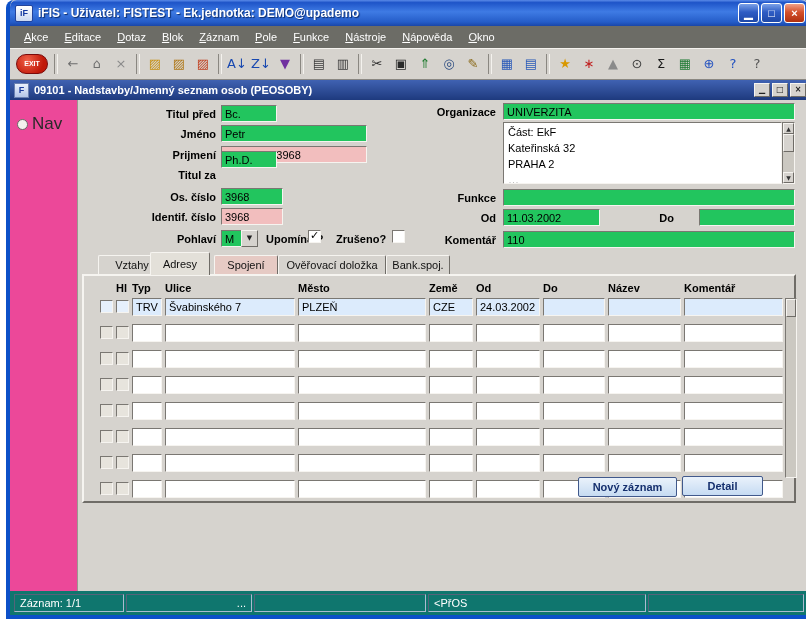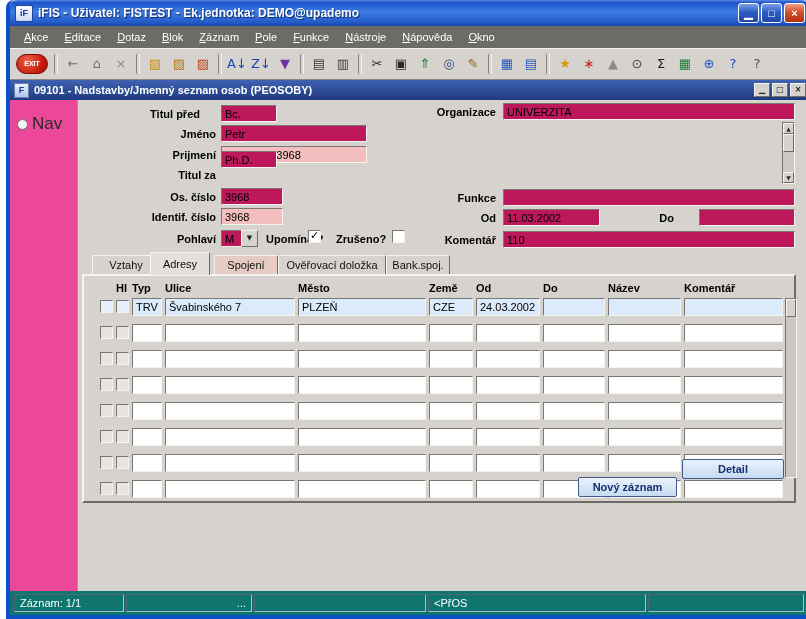--- a/index.html
+++ b/index.html
@@ -50,21 +50,21 @@
   .form-body{flex:1;display:flex;}
   .nav-panel{width:68px;flex:none;background:#ec4899;border-right:1px solid #9A978F;
     padding:14px 0 0 7px;box-sizing:border-box;font-size:17px;color:#2A2A2A;}
   .nav-radio{width:9px;height:9px;border-radius:50%;border:1px solid #6A6A66;background:#F4F2EE;
     display:inline-block;margin-right:4px;vertical-align:-1px;}
 
   .canvas{flex:1;position:relative;background:#D6D3CE;}
 
   .lbl{position:absolute;font:bold 11px "Liberation Sans",sans-serif;color:#000;text-align:right;white-space:nowrap;}
   .lbl-l{text-align:left;}
-  .input{position:absolute;height:17px;box-sizing:border-box;background:#be185d;
+  .input{position:absolute;height:17px;box-sizing:border-box;background:#22c55e;
     border:1px solid;border-color:#7A7772 #F6F4F0 #F6F4F0 #7A7772;
     font-size:11px;line-height:14px;padding:1px 3px;overflow:hidden;white-space:nowrap;}
   .pink{background:#F2BEBE;}
   .ddbtn{position:absolute;width:17px;height:17px;padding:0;background:#D6D3CE;
     border:1px solid;border-color:#F6F4F0 #6F6C67 #6F6C67 #F6F4F0;
     font:7px/15px "DejaVu Sans",sans-serif;text-align:center;color:#222;}
   .checkbox{position:absolute;width:13px;height:13px;box-sizing:border-box;background:#fff;
     border:1px solid;border-color:#7A7772 #F6F4F0 #F6F4F0 #7A7772;}
   .checkbox.checked::after{content:"✓";position:absolute;left:1px;top:-2px;
     font:bold 11px/13px "DejaVu Sans",sans-serif;color:#000;}
@@ -75,21 +75,21 @@
     border:1px solid;border-color:#7A7772 #F6F4F0 #F6F4F0 #7A7772;display:flex;flex-direction:column;}
   .sarrow{height:11px;flex:none;background:#D6D3CE;border:1px solid;border-color:#F6F4F0 #6F6C67 #6F6C67 #F6F4F0;
     font:6px/9px "DejaVu Sans",sans-serif;text-align:center;color:#333;padding:0;}
   .sthumb{height:16px;flex:none;background:#D6D3CE;border:1px solid;border-color:#F6F4F0 #6F6C67 #6F6C67 #F6F4F0;}
 
   
   .tab{position:absolute;top:155px;height:20px;box-sizing:border-box;background:#D6D3CE;
     border:1px solid #6F6C67;border-bottom:none;border-top-color:#F6F4F0;border-left-color:#F6F4F0;
     border-radius:2px 2px 0 0;font-size:11px;text-align:center;line-height:19px;color:#111;z-index:2;}
   .tab.active{top:152px;height:23px;background:#E3E0D9;z-index:5;line-height:22px;}
-  .tab:nth-child(1){left:14px;width:68px;text-align:center;}
+  .tab:nth-child(1){left:20px;width:68px;text-align:center;}
   .tab:nth-child(2){left:72px;width:60px;}
   .tab:nth-child(3){left:136px;width:64px;}
   .tab:nth-child(4){left:200px;width:108px;}
   .tab:nth-child(5){left:308px;width:64px;}
 
   .tabpanel{position:absolute;left:4px;top:174px;width:714px;height:229px;box-sizing:border-box;
     background:#D6D3CE;border:2px solid;border-color:#F6F4F0 #6F6C67 #6F6C67 #F6F4F0;z-index:3;}
 
   .theader{position:absolute;left:16px;top:6px;display:flex;gap:3px;}
   .th{font:bold 11px "Liberation Sans",sans-serif;color:#000;white-space:nowrap;overflow:visible;}
@@ -203,21 +203,21 @@
       </div>
 
       <div class="form-body">
 
         <div class="nav-panel">
           <span class="nav-radio"></span><span>Nav</span>
         </div>
 
         <div class="canvas">
 
-          <div class="lbl" style="left:12px;top:8px;width:110px">Titul před</div>
+          <div class="lbl" style="left:28px;top:8px;width:110px">Titul před</div>
           <div class="input" style="left:143px;top:5px;width:56px">Bc.</div>
 
           <div class="lbl" style="left:28px;top:28px;width:110px">Jméno</div>
           <div class="input" style="left:143px;top:25px;width:146px">Petr</div>
 
           <div class="lbl" style="left:28px;top:49px;width:110px">Prijmení</div>
           <div class="input pink" style="left:143px;top:46px;width:146px">PRIJMENI3968</div>
 
           <div class="lbl" style="left:28px;top:69px;width:110px">Titul za</div>
           <div class="input" style="left:143px;top:51px;width:56px">Ph.D.</div>
@@ -234,20 +234,24 @@
 
           <div class="lbl lbl-l" style="left:188px;top:133px">Upomínat?</div>
           <span class="checkbox checked" style="left:230px;top:130px"></span>
 
           <div class="lbl lbl-l" style="left:258px;top:133px">Zrušeno?</div>
           <span class="checkbox" style="left:314px;top:130px"></span>
 
           <div class="lbl" style="left:308px;top:6px;width:110px">Organizace</div>
           <div class="input" style="left:425px;top:3px;width:292px">UNIVERZITA</div>
 
+          <div class="orgbox" style="left:425px;top:22px;width:279px;height:62px">Část: EkF
+Kateřinská 32
+PRAHA 2
+…</div>
           <div class="vscroll" style="left:704px;top:22px;width:13px;height:62px">
             <button class="sarrow">▲</button>
             <div class="sthumb"></div>
             <div style="flex:1"></div>
             <button class="sarrow">▼</button>
           </div>
 
           <div class="lbl" style="left:308px;top:92px;width:110px">Funkce</div>
           <div class="input" style="left:425px;top:89px;width:292px"></div>
 
@@ -376,21 +380,21 @@
                   <span class="cell col-do"></span>
                   <span class="cell col-nazev"></span>
                   <span class="cell col-komentar"></span>
                 </div>
               </div>
             <div class="vscroll tbl-scroll">
               <div class="sthumb"></div>
               <div style="flex:1"></div>
             </div>
             <button class="fbtn" style="left:494px;top:201px;width:99px">Nový záznam</button>
-            <button class="fbtn" style="left:598px;top:183px;width:102px">Detail</button>
+            <button class="fbtn" style="left:598px;top:200px;width:81px">Detail</button>
           </div>
 
         </div>
       </div>
     </div>
   </div>
 
   <div class="statusbar">
     <div class="seg" style="width:110px">Záznam: 1/1</div>
     <div class="seg seg-r" style="width:126px">...</div>

